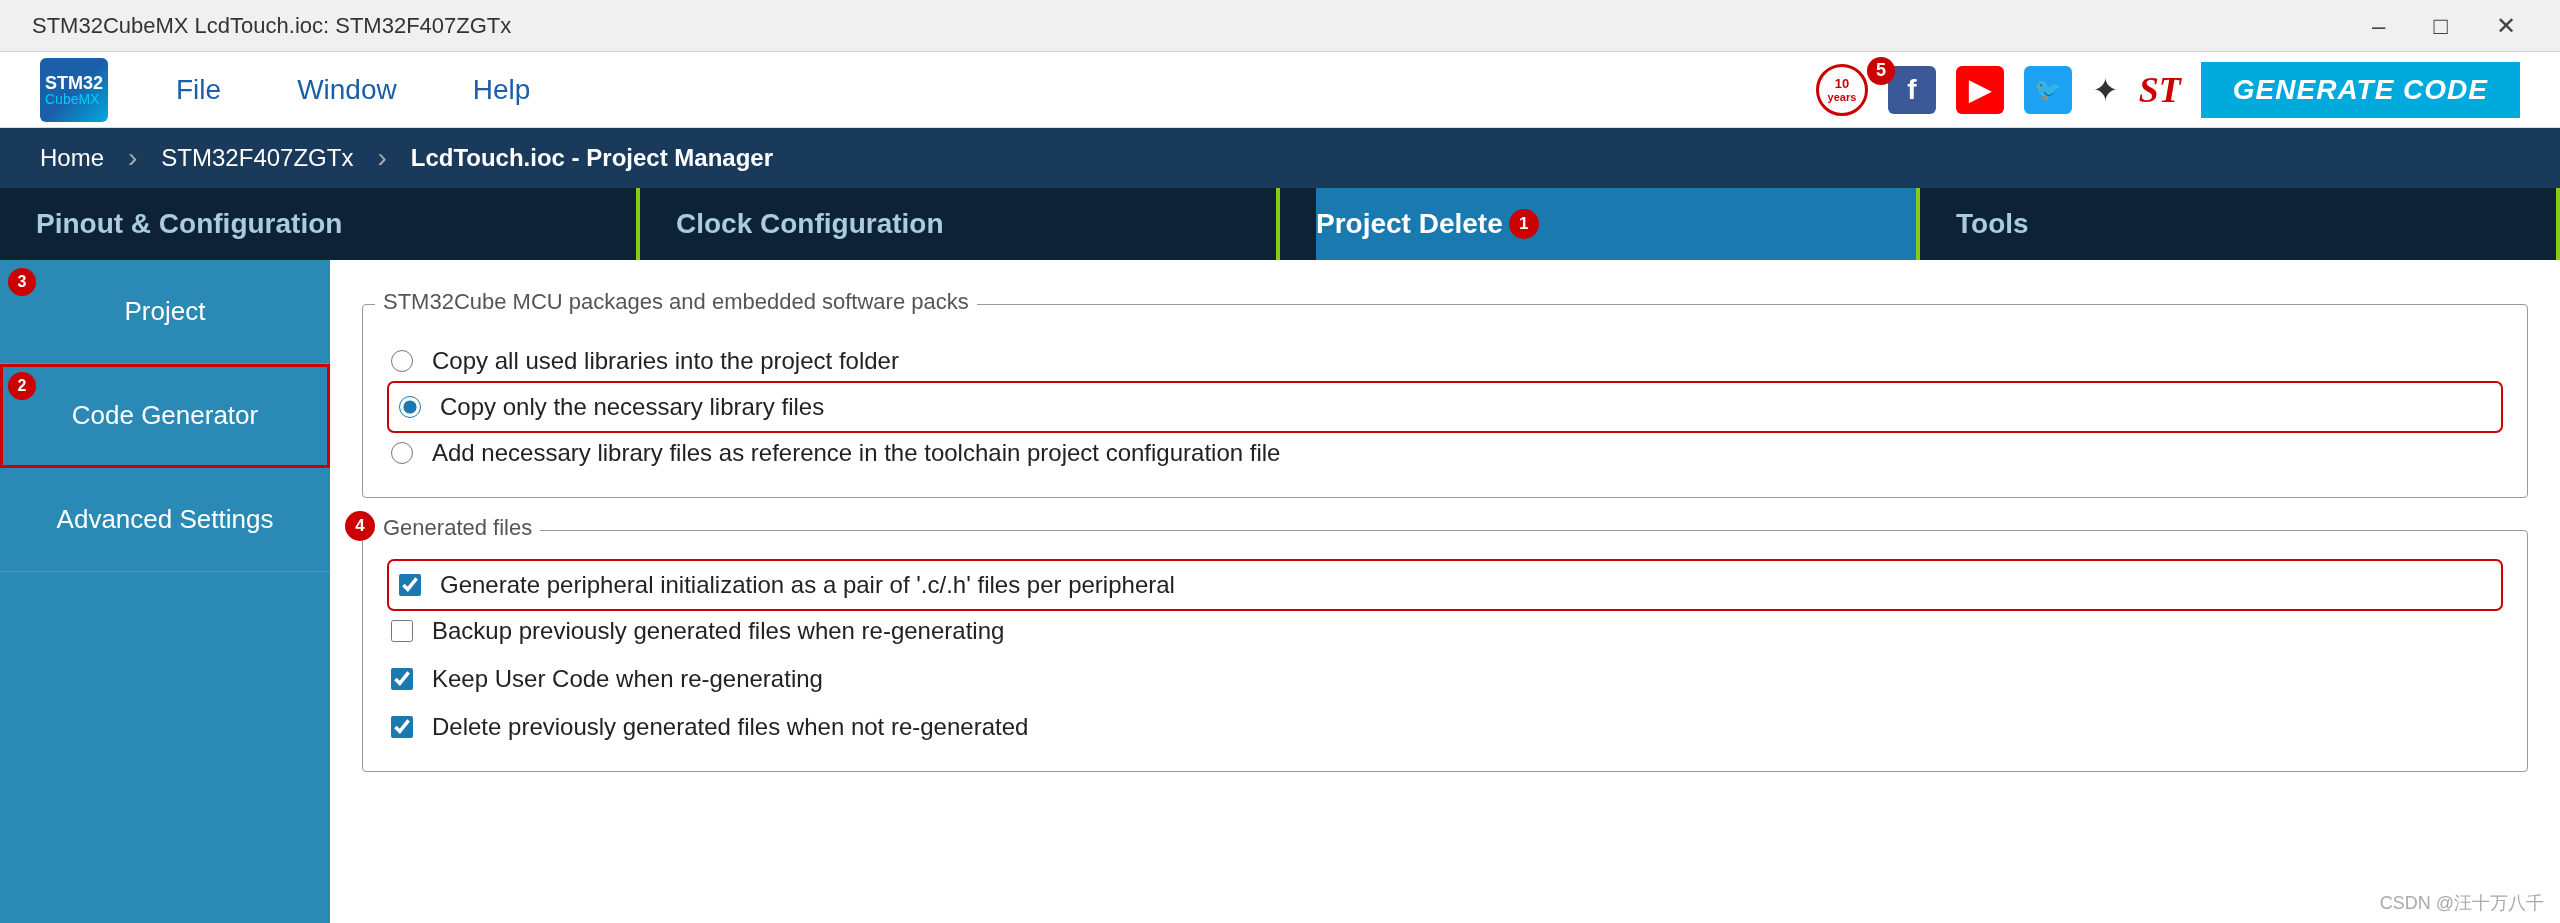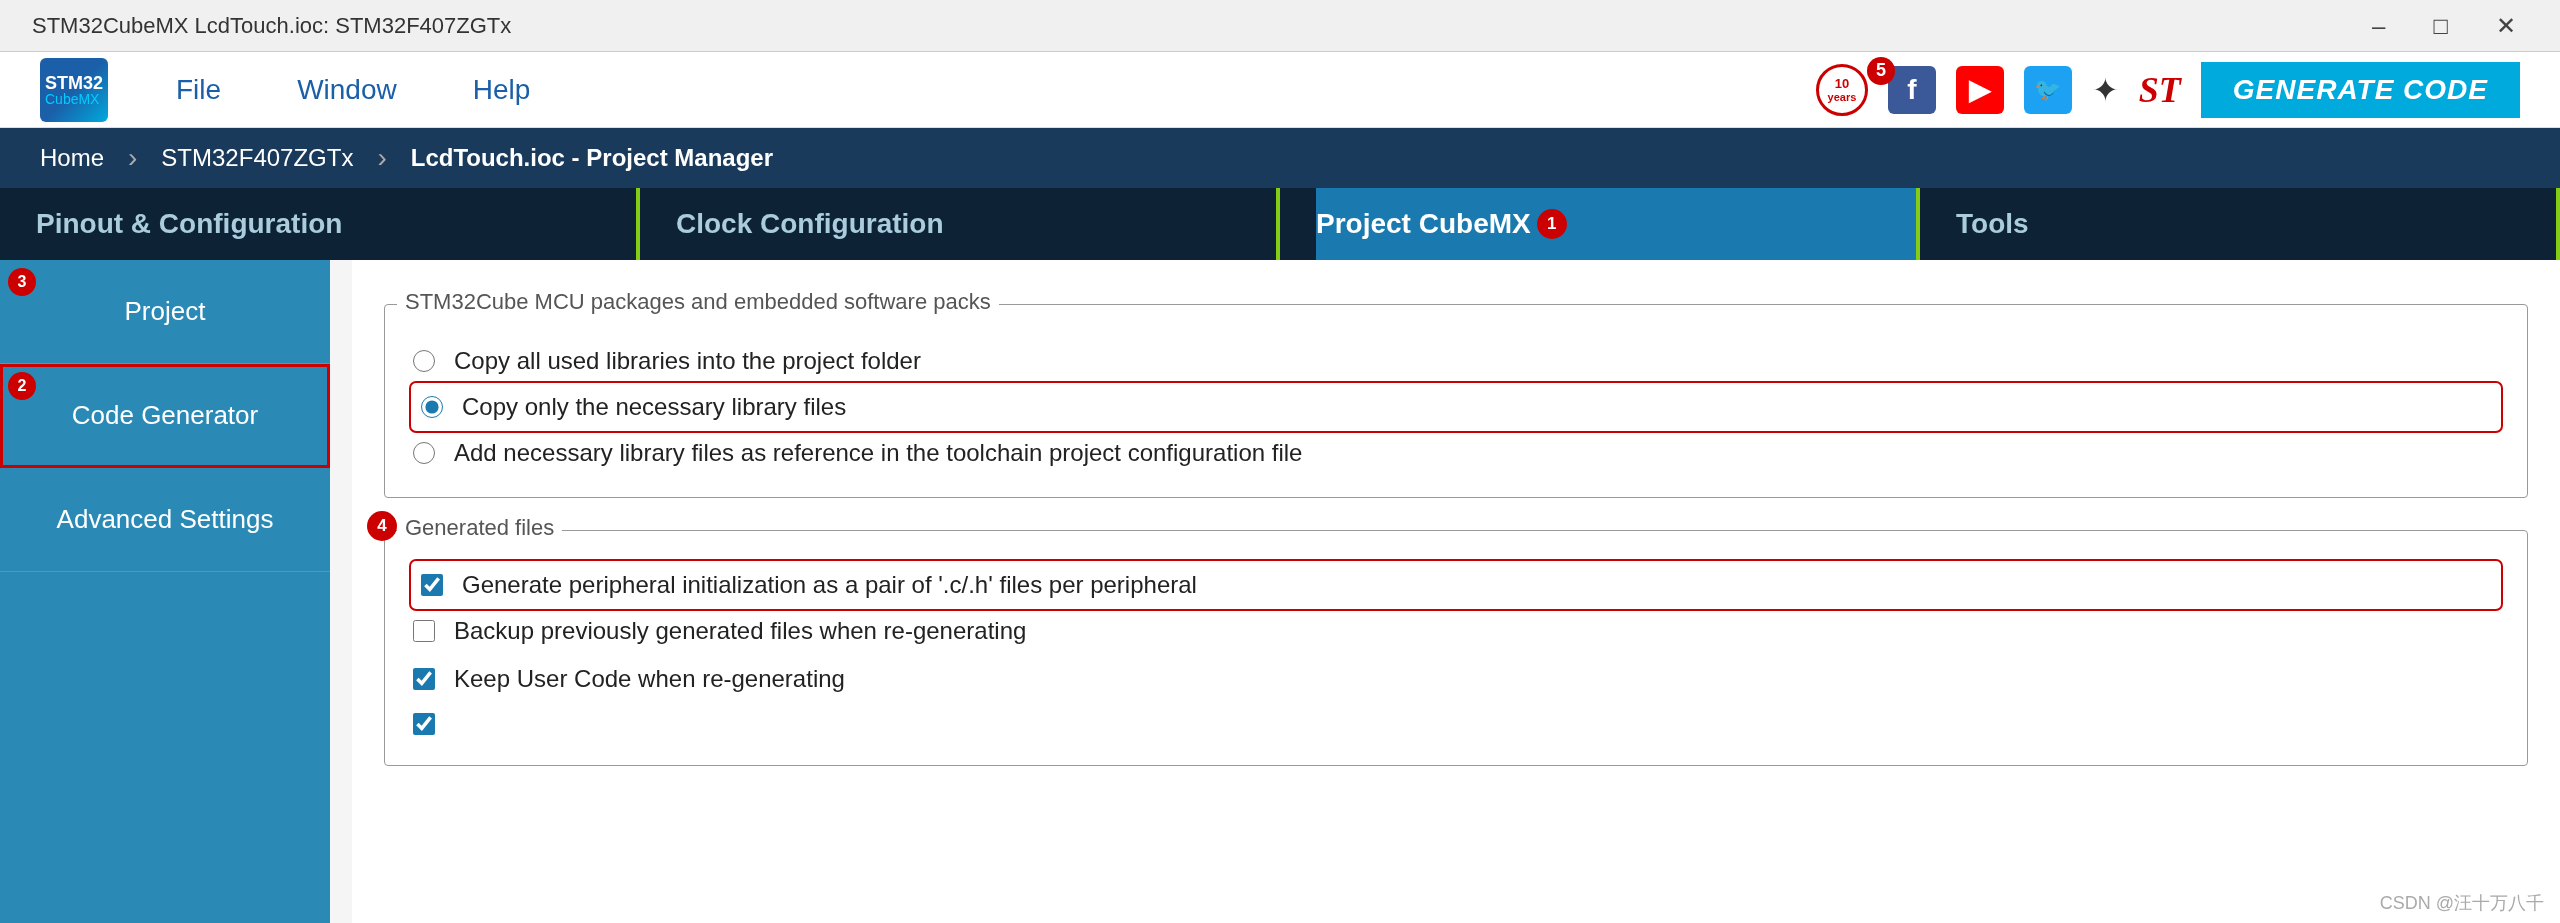--- a/index.html
+++ b/index.html
@@ -79,21 +79,21 @@
       width: 28px; height: 28px; background: #cc0000; border-radius: 50%;
       color: white; font-size: 16px; font-weight: bold;
       display: flex; align-items: center; justify-content: center;
     }
     .sidebar-item-border {
       outline: 3px solid #cc0000;
       outline-offset: -3px;
     }
 
     
-    .content-area { flex: 1; padding: 24px 32px; background: white; overflow-y: auto; margin-left: 22px; }
+    .content-area { flex: 1; padding: 24px 32px; background: white; overflow-y: auto; }
 
     
     .section-box {
       border: 1px solid #999; border-radius: 4px; padding: 20px 28px; margin-bottom: 24px;
       position: relative;
     }
     .section-legend {
       position: absolute; top: -16px; left: 12px;
       background: white; padding: 0 8px; font-size: 22px; color: #555;
     }
@@ -164,21 +164,21 @@
 </div>
 
 <div class="tab-bar">
   <div class="tab">
     <span>Pinout &amp; Configuration</span>
   </div>
   <div class="tab">
     <span>Clock Configuration</span>
   </div>
   <div class="tab active">
-    <span>Project CubeMX</span>
+    <span>Project Delete</span>
     <span class="num-badge">1</span>
   </div>
   <div class="tab">
     <span>Tools</span>
   </div>
 </div>
 
 <div class="main-area">
 
   <div class="sidebar">
@@ -232,18 +232,19 @@
         <span>Backup previously generated files when re-generating</span>
       </div>
 
       <div class="option-row">
         <input type="checkbox" checked="" style="">
         <span>Keep User Code when re-generating</span>
       </div>
 
       <div class="option-row">
         <input type="checkbox" checked="" style="">
+        <span>Delete previously generated files when not re-generated</span>
       </div>
     </div>
 
     <div class="watermark">CSDN @汪十万八千</div>
   </div>
 </div>
 
 </body></html>

